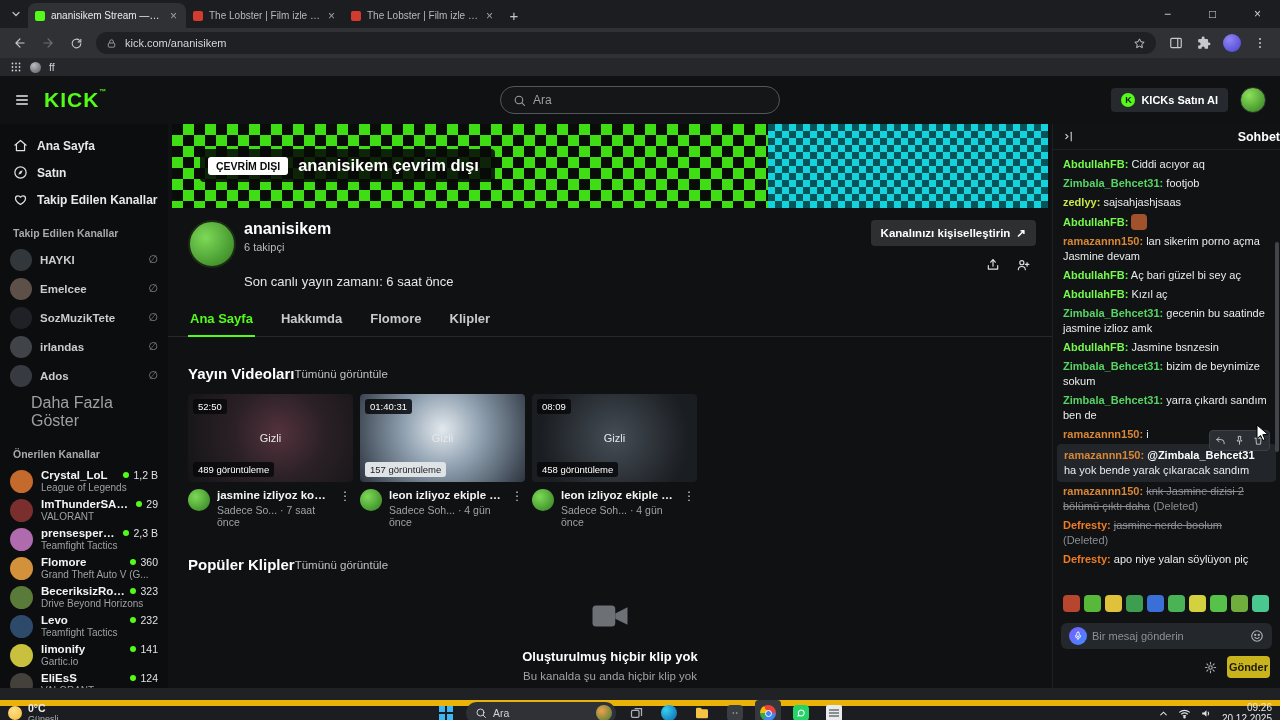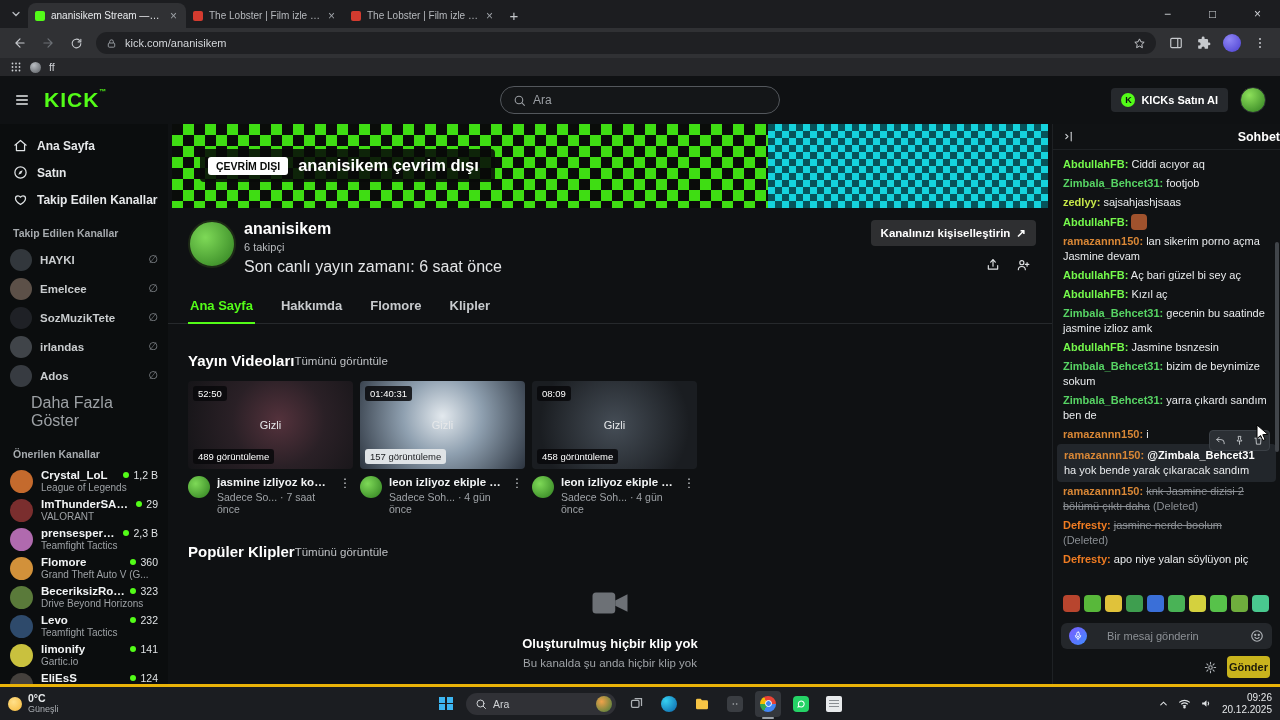--- a/index.html
+++ b/index.html
@@ -69,21 +69,21 @@
 .banner{position:relative;height:84px;margin:0 4px;overflow:hidden;background-color:#0a0c0a;background-image:conic-gradient(#3fdd13 90deg,#0a0c0a 90deg 180deg,#3fdd13 180deg 270deg,#0a0c0a 270deg);background-size:22px 22px}
 .banner-cyan{position:absolute;top:0;right:0;width:32%;height:100%;background-color:#15d3dd;background-image:conic-gradient(#15d3dd 90deg,#06535a 90deg 180deg,#15d3dd 180deg 270deg,#06535a 270deg);background-size:14px 14px}
 .offline-box{position:absolute;left:28px;top:25px;display:flex;align-items:center;gap:10px;background:rgba(8,10,8,.88);padding:7px 16px 7px 8px;border-radius:4px}
 .offline-badge{background:#fff;color:#0a0c0a;font-weight:bold;font-size:10.5px;padding:3px 8px;border-radius:3px}
 .offline-text{color:#fff;font-weight:bold;font-size:16.5px}
 .channel-row{display:flex;align-items:flex-start;padding:12px 16px 0 20px}
 .channel-avatar{width:48px;height:48px;border-radius:50%;background:radial-gradient(circle at 35% 35%,#7ed957,#2e7d1f);border:2px solid #1d2a16;flex:none}
 .channel-info{margin-left:8px}
 .channel-name{color:#fff;font-size:16px;font-weight:bold}
 .channel-followers{color:#b9bcbf;font-size:11px;margin-top:3px}
-.channel-last{color:#e4e6e8;font-size:16px;margin-top:5px}
+.channel-last{color:#e4e6e8;font-size:13px;margin-top:21px}
 .channel-actions{margin-left:auto;display:flex;flex-direction:column;align-items:flex-end}
 .customize-btn{display:flex;align-items:center;gap:6px;background:rgba(255,255,255,.13);border:none;border-radius:4px;padding:6px 10px;color:#fff;font-size:11.5px;font-weight:bold}
 .mini-icons{display:flex;gap:16px;margin-top:12px;padding-right:6px}
 .mini-icons .ic{color:#dfe2e4}
 .channel-tabs{display:flex;gap:24px;padding:0 20px;margin-top:14px;border-bottom:1px solid #26292c}
 .channel-tab{padding:8px 2px 9px;font-size:13px;color:#c7cacd;font-weight:bold}
 .channel-tab.active{color:#53fc18;border-bottom:2px solid #53fc18;margin-bottom:-1px}
 .section-head{display:flex;align-items:center;padding:0 16px 0 20px;margin-top:28px}
 .section-title{font-size:15px;color:#fff;font-weight:bold}
 .view-all{font-size:11.5px;color:#bec1c4}
@@ -121,31 +121,31 @@
 .msg-mention{font-weight:bold;color:#fff}
 .msg-emote{display:inline-block;width:16px;height:16px;border-radius:4px;vertical-align:-4px}
 .msg.highlight{background:#22262b;border-radius:4px;margin:0 4px;padding:4px 7px}
 .deleted{text-decoration:line-through;color:#8a8e93}
 .deleted-tag{color:#8a8e93}
 .msg-tools{position:absolute;top:-14px;right:6px;display:flex;gap:2px;background:#2b2f34;border:1px solid #3b4046;border-radius:4px;padding:2px;z-index:3}
 .tool{width:17px;height:15px;display:flex;align-items:center;justify-content:center;color:#c6c9cd}
 .chat-scrollthumb{position:absolute;right:1px;top:92px;width:4px;height:210px;background:#41454a;border-radius:2px}
 .emote-bar{display:flex;gap:4px;padding:3px 10px;flex:none}
 .emote{width:17px;height:17px;border-radius:4px}
-.chat-input-wrap{margin:8px 8px 0;background:#24272b;border-radius:6px;display:flex;align-items:center;gap:20px;padding:4px 8px;flex:none}
+.chat-input-wrap{margin:8px 8px 0;background:#24272b;border-radius:6px;display:flex;align-items:center;gap:5px;padding:4px 8px;flex:none}
 .mic-circle{width:18px;height:18px;border-radius:50%;background:linear-gradient(135deg,#7b5cff,#3f8cff);display:flex;align-items:center;justify-content:center;color:#fff;flex:none}
 .chat-input-wrap input{flex:1;min-width:0;background:transparent;border:none;outline:none;color:#e9ebed;font-size:11px}
 .chat-input-wrap input::placeholder{color:#8d9196}
 .emoji-btn{color:#aeb2b6;flex:none}
 .chat-footer{display:flex;align-items:center;justify-content:flex-end;gap:10px;padding:7px 10px 10px;flex:none}
 .gear-btn{color:#aeb2b6}
 .send-btn{background:#c9b41d;color:#1c1a0a;border:none;border-radius:4px;padding:5px 2px;font-size:11px;font-weight:bold}
 
 
-.taskbar{position:absolute;left:0;right:0;bottom:0;height:36px;background:#1b1d21;border-top:3px solid #eab308;display:flex;align-items:center}
+.taskbar{position:absolute;left:0;right:0;bottom:0;height:20px;background:#1b1d21;border-top:6px solid #eab308;display:flex;align-items:center}
 .tb-weather{position:absolute;left:8px;display:flex;align-items:center;gap:6px}
 .sun{width:14px;height:14px;border-radius:50%;background:radial-gradient(circle at 40% 35%,#ffe08a,#f6b93b)}
 .tb-temp{color:#e8eaec;font-size:10.5px;font-weight:bold;line-height:11px}
 .tb-desc{color:#a9adb2;font-size:9px;line-height:10px}
 .tb-center{margin:0 auto;display:flex;align-items:center;gap:7px}
 .tb-icon{width:26px;height:26px;display:flex;align-items:center;justify-content:center;position:relative;border-radius:4px}
 .tb-icon.active{background:#34373c}
 .tb-icon.active::after{content:"";position:absolute;bottom:-2px;left:50%;transform:translateX(-50%);width:12px;height:2px;border-radius:1px;background:#9aa0a6}
 .winlogo{display:grid;grid-template-columns:6px 6px;grid-template-rows:6px 6px;gap:1.5px}
 .winlogo i{background:#3db6f2}

